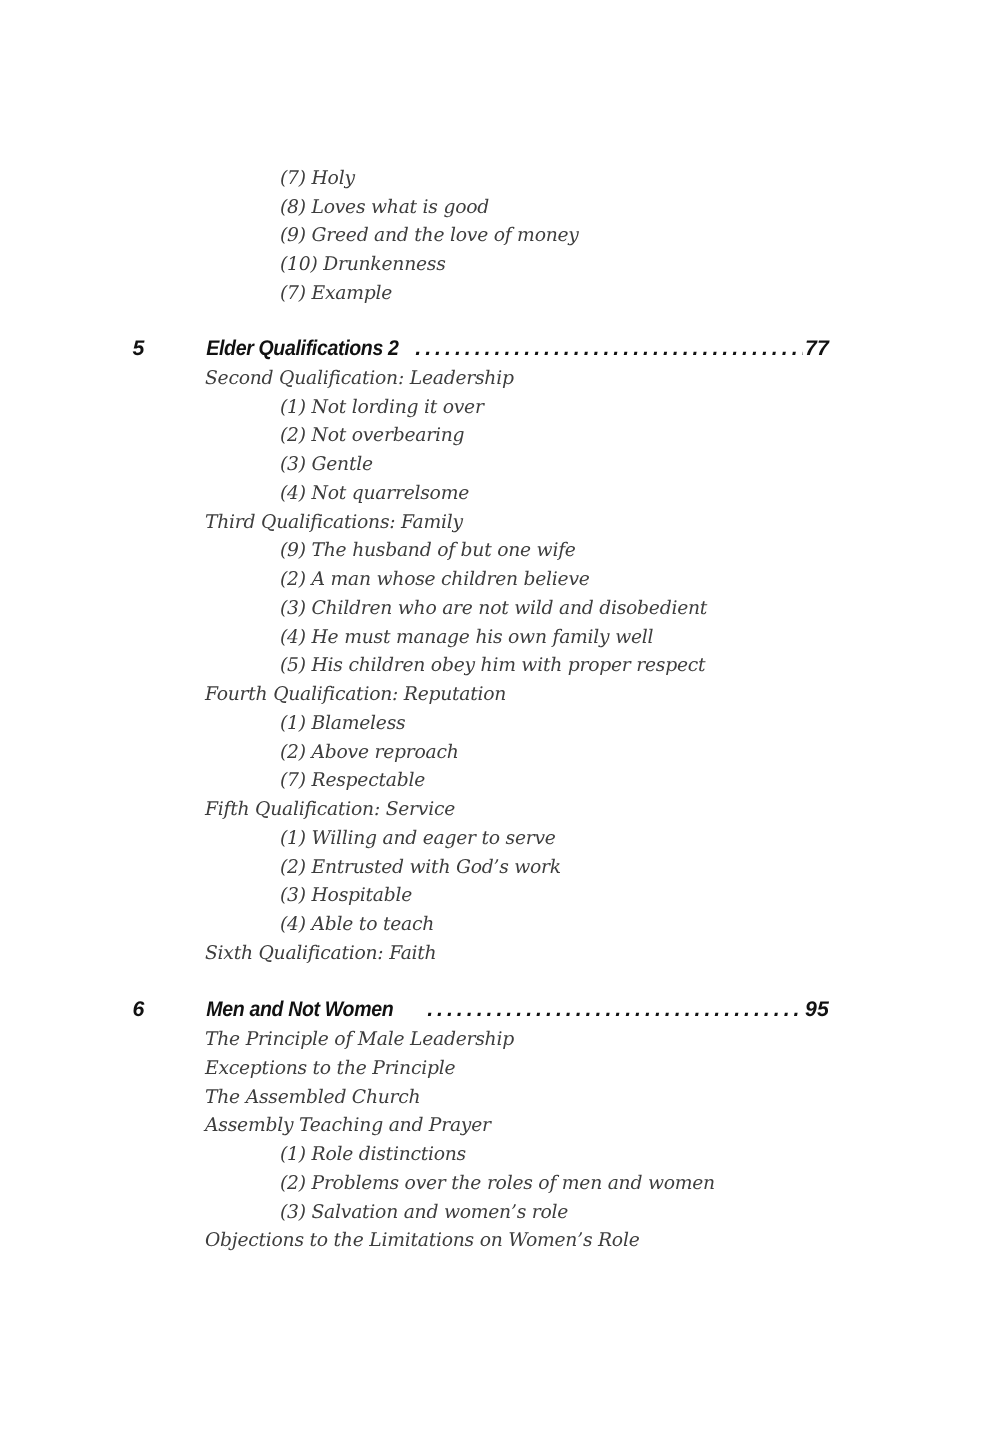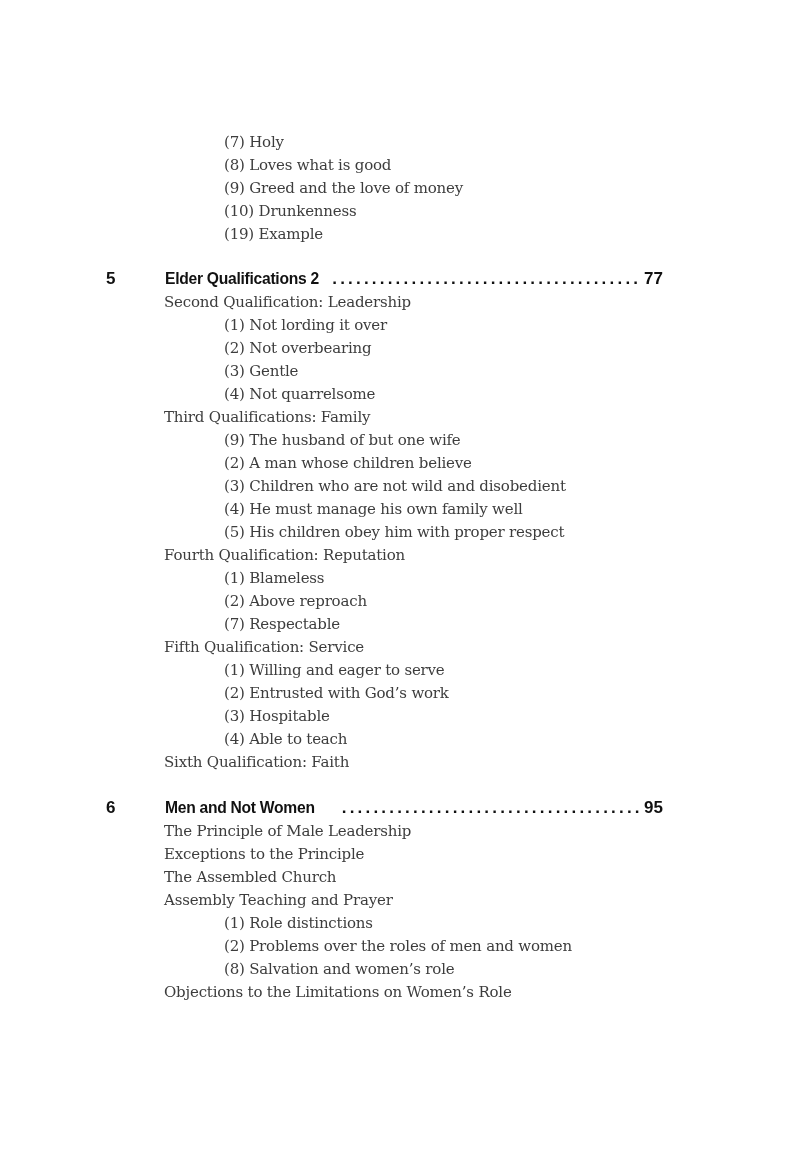--- a/index.html
+++ b/index.html
@@ -1,17 +1,17 @@
 <!DOCTYPE html>
 <html><head>
   <meta charset="utf-8">
   <style>
     html, body { margin: 0; padding: 0; background: #ffffff; }
     body { width: 800px; height: 1155px; position: relative; overflow: hidden; color: #3a3a3a; }
-    .page { position: absolute; left: 0; top: 0; width: 800px; height: 1155px; }
+    .page { position: absolute; left: 0; top: 0; width: 800px; height: 1155px; font-style: italic; }
     .line {
       position: absolute; left: 0; width: 800px; height: 23px;
       font-family: "DejaVu Serif", "Liberation Serif", serif;
       font-size: 15px; line-height: 23px; white-space: nowrap;
       color: #3d3d3d; letter-spacing: -0.2px;
     }
     .sub { padding-left: 224px; box-sizing: border-box; }
     .sec { padding-left: 164px; box-sizing: border-box; }
     .chapter {
       position: absolute; left: 0; width: 800px; height: 24px;
@@ -32,21 +32,21 @@
   </style>
 </head>
 <body>
 
 <div class="page">
 
   <div class="line sub" style="top:131px">(7) Holy</div>
   <div class="line sub" style="top:154px">(8) Loves what is good</div>
   <div class="line sub" style="top:177px">(9) Greed and the love of money</div>
   <div class="line sub" style="top:200px">(10) Drunkenness</div>
-  <div class="line sub" style="top:223px">(19) Example</div>
+  <div class="line sub" style="top:223px">(7) Example</div>
 
   <div class="chapter" style="top:267px">
     <span class="num">5</span>
     <div class="title-row">
       <span class="title">Elder Qualifications 2</span>
       <span class="leader">...................................................................</span>
       <span class="pg">77</span>
     </div>
   </div>
 
@@ -80,16 +80,16 @@
       <span class="pg">95</span>
     </div>
   </div>
 
   <div class="line sec" style="top:820px">The Principle of  Male Leadership</div>
   <div class="line sec" style="top:843px">Exceptions to the Principle</div>
   <div class="line sec" style="top:889px">Assembly Teaching and Prayer</div>
   <div class="line sec" style="top:866px">The Assembled Church</div>
   <div class="line sub" style="top:912px">(1) Role distinctions</div>
   <div class="line sub" style="top:935px">(2) Problems over the roles of men and women</div>
-  <div class="line sub" style="top:958px">(8) Salvation and women’s role</div>
+  <div class="line sub" style="top:958px">(3) Salvation and women’s role</div>
   <div class="line sec" style="top:981px">Objections to the Limitations on Women’s Role</div>
 
 </div>
 
 </body></html>

